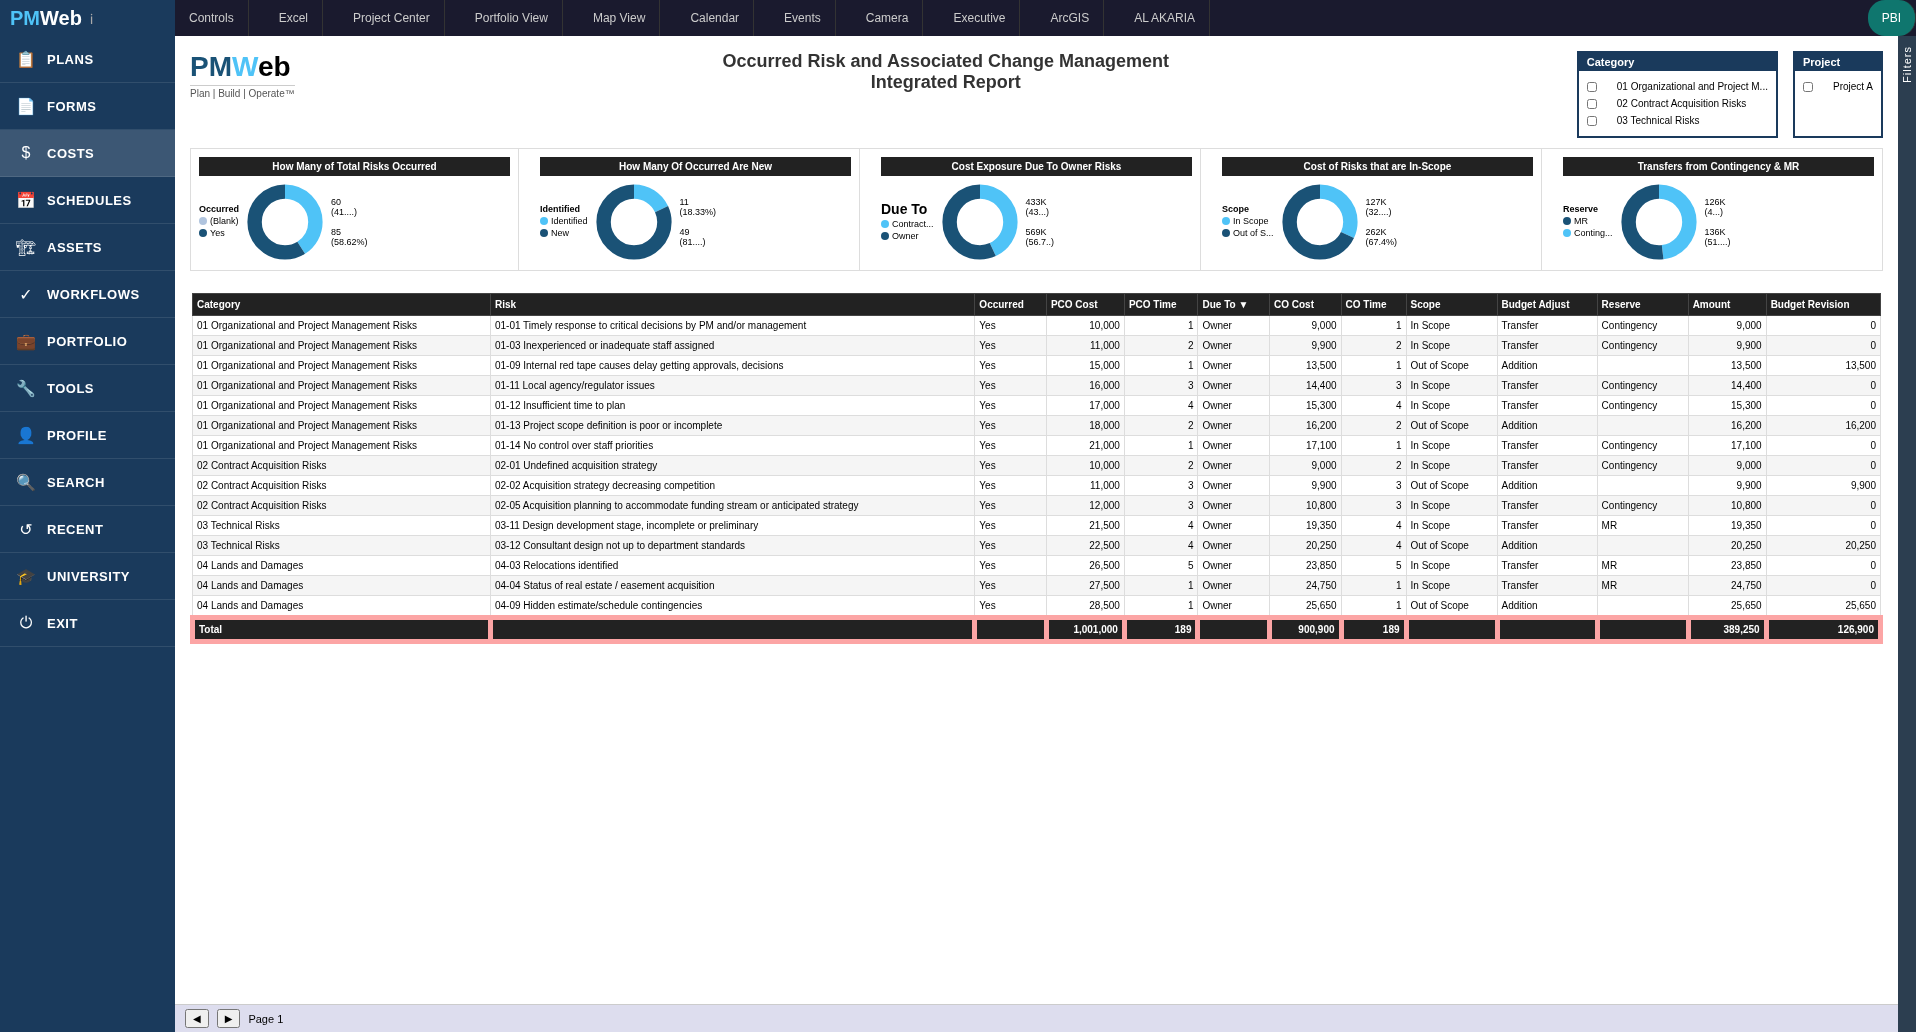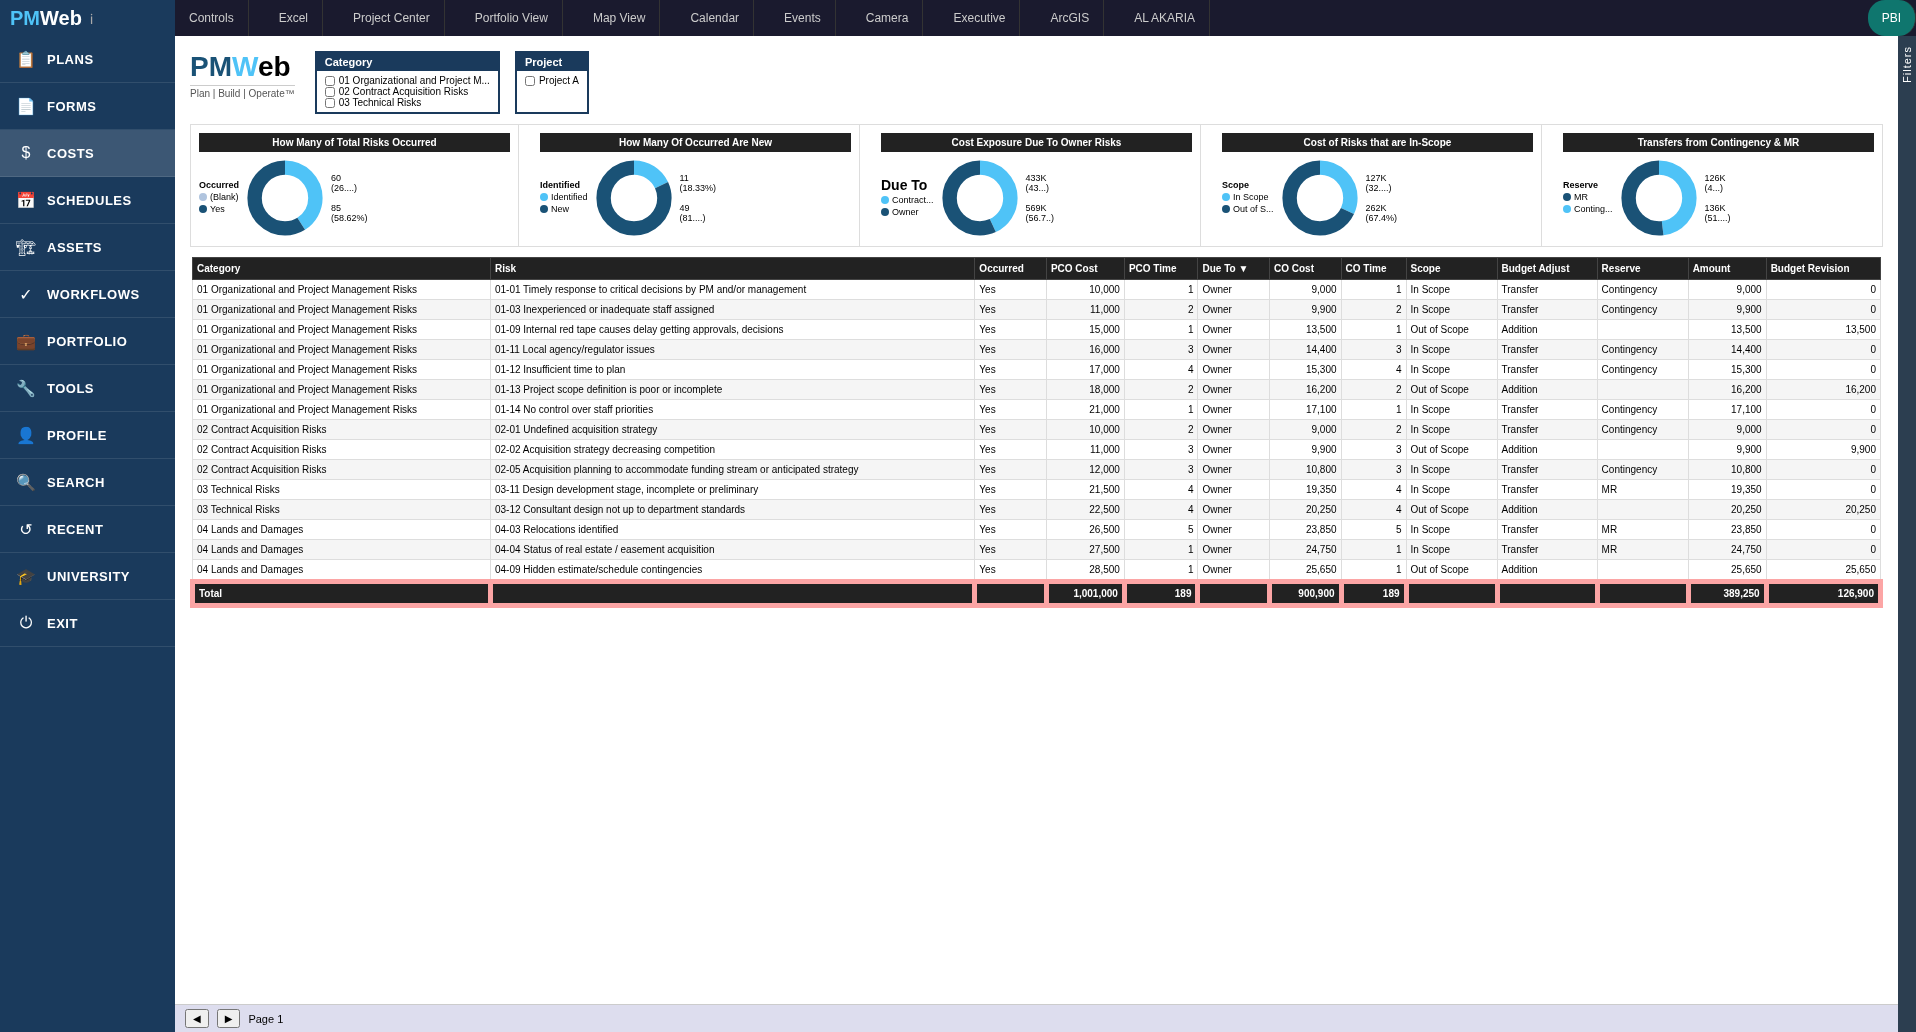--- a/index.html
+++ b/index.html
@@ -40,25 +40,25 @@
     .report-logo .pmweb-logo span { color: #4fc3f7; }
     .report-logo .tagline { font-size: 10px; color: #555; border-top: 1px solid #ccc; padding-top: 2px; margin-top: 2px; }
     .report-title { flex: 1; text-align: center; }
     .report-title h2 { font-size: 18px; color: #333; font-weight: bold; }
     .report-filters { display: flex; gap: 15px; }
 
     
     .filter-box { border: 2px solid #1a3a5c; }
     .filter-box .filter-title { background: #1a3a5c; color: white; padding: 3px 8px; font-size: 11px; font-weight: bold; }
     .filter-box .filter-content { padding: 4px 8px; }
-    .filter-box .filter-item { display: flex; align-items: center; gap: 4px; margin: 0 0; font-size: 10px; }
+    .filter-box .filter-item { display: flex; align-items: center; gap: 20px; margin: 6px 0; font-size: 10px; }
     .filter-box .filter-item input[type=checkbox] { width: 10px; height: 10px; }
 
     
-    .charts-row { display: flex; gap: 13px; margin-bottom: 10px; border: 1px solid #ddd; }
+    .charts-row { display: flex; gap: 13px; margin-bottom: 22px; border: 1px solid #ddd; }
     .chart-section { flex: 1; border-right: 1px solid #ddd; padding: 8px; }
     .chart-section:last-child { border-right: none; }
     .chart-title { background: #222; color: white; text-align: center; font-size: 10px; font-weight: bold; padding: 4px 2px; margin-bottom: 6px; }
     .chart-body { display: flex; align-items: center; gap: 6px; }
     .chart-legend { font-size: 9px; }
     .legend-item { display: flex; align-items: center; gap: 3px; margin: 2px 0; white-space: nowrap; }
     .legend-dot { width: 8px; height: 8px; border-radius: 50%; flex-shrink: 0; }
     .donut-wrapper { position: relative; display: flex; align-items: center; justify-content: center; }
     .chart-values { font-size: 9px; }
     .val-item { margin: 2px 0; white-space: nowrap; }
@@ -166,20 +166,23 @@
 
   <div class="content-area">
     <div class="report-container">
       <div class="report-inner">
 
         <div class="report-header">
           <div class="report-logo">
             <div class="pmweb-logo"><span style="color:#1a5276">PM</span><span style="color:#4fc3f7">W</span>eb</div>
             <div class="tagline">Plan | Build | Operate™</div>
           </div>
+          <div class="report-title">
+            <h2><span>Occurred Risk and Associated Change Management</span><br><span>Integrated Report</span></h2>
+          </div>
           <div class="report-filters">
             <div class="filter-box">
               <div class="filter-title">Category</div>
               <div class="filter-content" id="category-filter-items">
                   <div class="filter-item">
                     <input type="checkbox" style="">
                     <span>01 Organizational and Project M...</span>
                   </div>
                   <div class="filter-item">
                     <input type="checkbox" style="">
@@ -219,21 +222,21 @@
                   </div>
                 </div>
                 <div class="donut-wrapper">
                   <svg class="donut-svg" width="80" height="80" viewBox="0 0 80 80">
                     <circle cx="40" cy="40" r="30.4" fill="none" stroke="#4fc3f7" stroke-width="14.399999999999999" stroke-dasharray="78.31362166868635 112.69521166957307" stroke-dashoffset="0" transform="rotate(-90 40 40)"></circle>
                     <circle cx="40" cy="40" r="30.4" fill="none" stroke="#1a5276" stroke-width="14.399999999999999" stroke-dasharray="112.69521166957306 78.31362166868637" stroke-dashoffset="-78.31362166868635" transform="rotate(-90 40 40)"></circle>
                   </svg>
                 </div>
                 <div class="chart-values">
                   <div class="val-item" style="white-space:pre">60
-(26....)</div>
+(41....)</div>
                   <div class="val-item" style="margin-top:10px;white-space:pre">85
 (58.62%)</div>
                 </div>
               </div>
             </div>
             <div class="chart-section">
               <div class="chart-title">How Many Of Occurred Are New</div>
               <div class="chart-body">
                 <div class="chart-legend">
                   <div style="font-size:9px;font-weight:bold;margin-bottom:2px">Identified</div>

